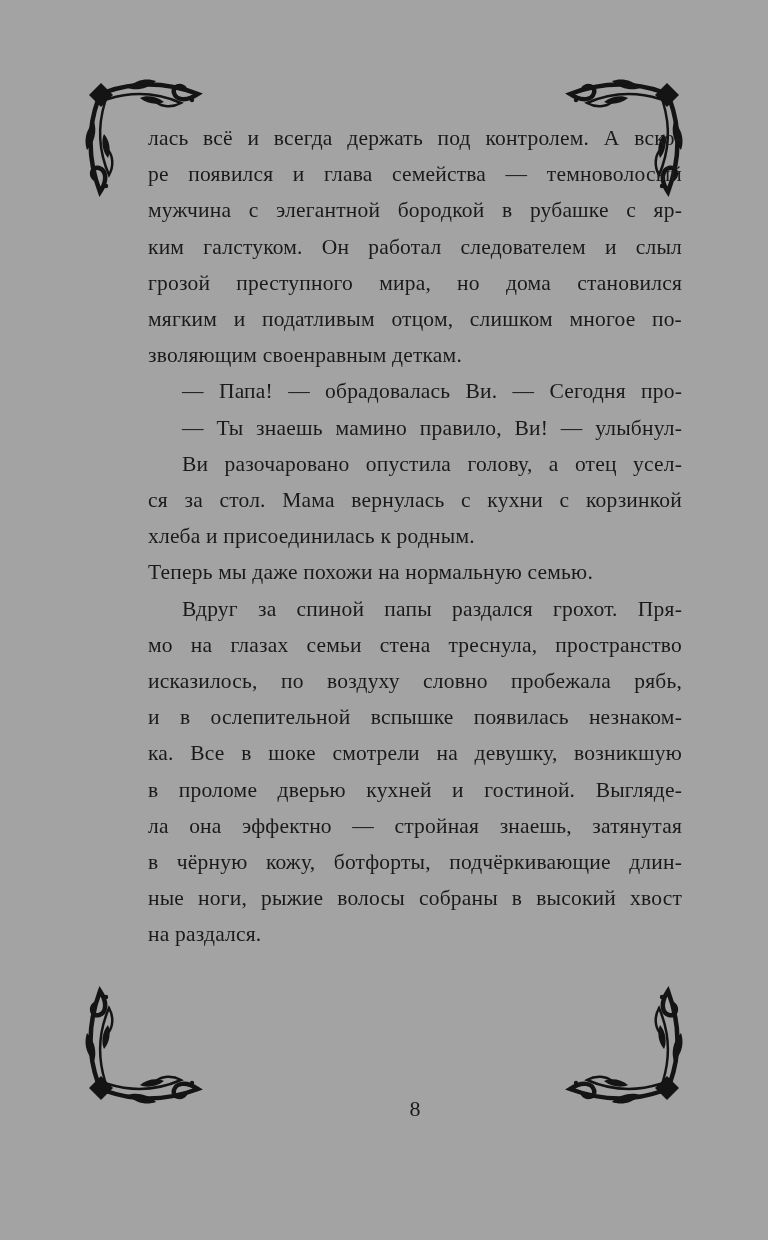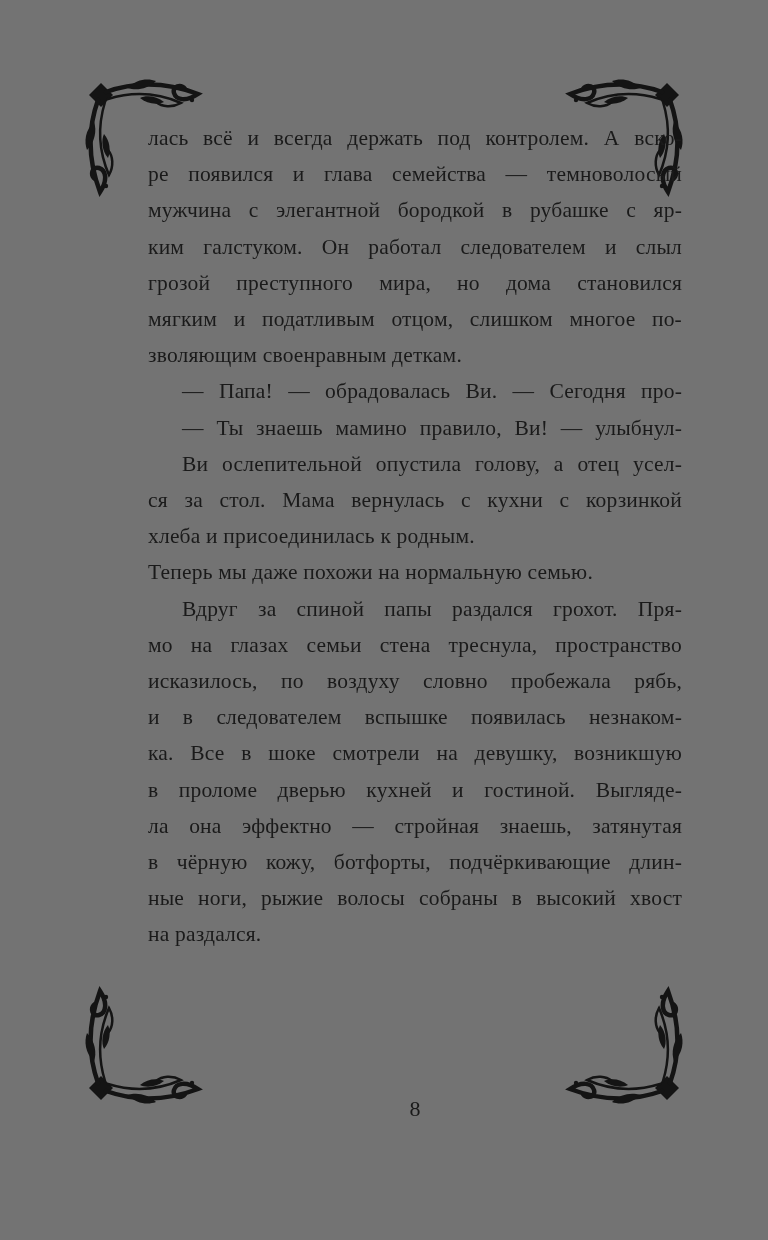--- a/index.html
+++ b/index.html
@@ -4,21 +4,21 @@
 <style>
   html, body {
     margin: 0;
     padding: 0;
     background: #ffffff;
   }
   .page {
     position: relative;
     width: 768px;
     height: 1240px;
-    background: #737373;
+    background: #a3a3a3;
     overflow: hidden;
     font-family: "Liberation Serif", "DejaVu Serif", serif;
     color: #1a1a1a;
   }
   .ornament {
     position: absolute;
     width: 120px;
     height: 120px;
     pointer-events: none;
   }
@@ -103,32 +103,32 @@
         <div class="line">мягким и податливым отцом, слишком многое по-</div>
         <div class="line last">зволяющим своенравным деткам.</div>
       </div>
       <div class="paragraph">
         <div class="line indent">— Папа! — обрадовалась Ви. — Сегодня про-</div>
       </div>
       <div class="paragraph">
         <div class="line indent">— Ты знаешь мамино правило, Ви! — улыбнул-</div>
       </div>
       <div class="paragraph">
-        <div class="line indent">Ви ослепительной опустила голову, а отец усел-</div>
+        <div class="line indent">Ви разочаровано опустила голову, а отец усел-</div>
         <div class="line">ся за стол. Мама вернулась с кухни с корзинкой</div>
         <div class="line last">хлеба и присоединилась к родным.</div>
       </div>
       <div class="paragraph">
         <div class="line last">Теперь мы даже похожи на нормальную семью.</div>
       </div>
       <div class="paragraph">
         <div class="line indent">Вдруг за спиной папы раздался грохот. Пря-</div>
         <div class="line">мо на глазах семьи стена треснула, пространство</div>
         <div class="line">исказилось, по воздуху словно пробежала рябь,</div>
-        <div class="line">и в следователем вспышке появилась незнаком-</div>
+        <div class="line">и в ослепительной вспышке появилась незнаком-</div>
         <div class="line">ка. Все в шоке смотрели на девушку, возникшую</div>
         <div class="line">в проломе дверью кухней и гостиной. Выгляде-</div>
         <div class="line">ла она эффектно — стройная знаешь, затянутая</div>
         <div class="line">в чёрную кожу, ботфорты, подчёркивающие длин-</div>
         <div class="line">ные ноги, рыжие волосы собраны в высокий хвост</div>
         <div class="line last">на раздался.</div>
       </div>
     </div>
 
   <div class="page-number">8</div>

